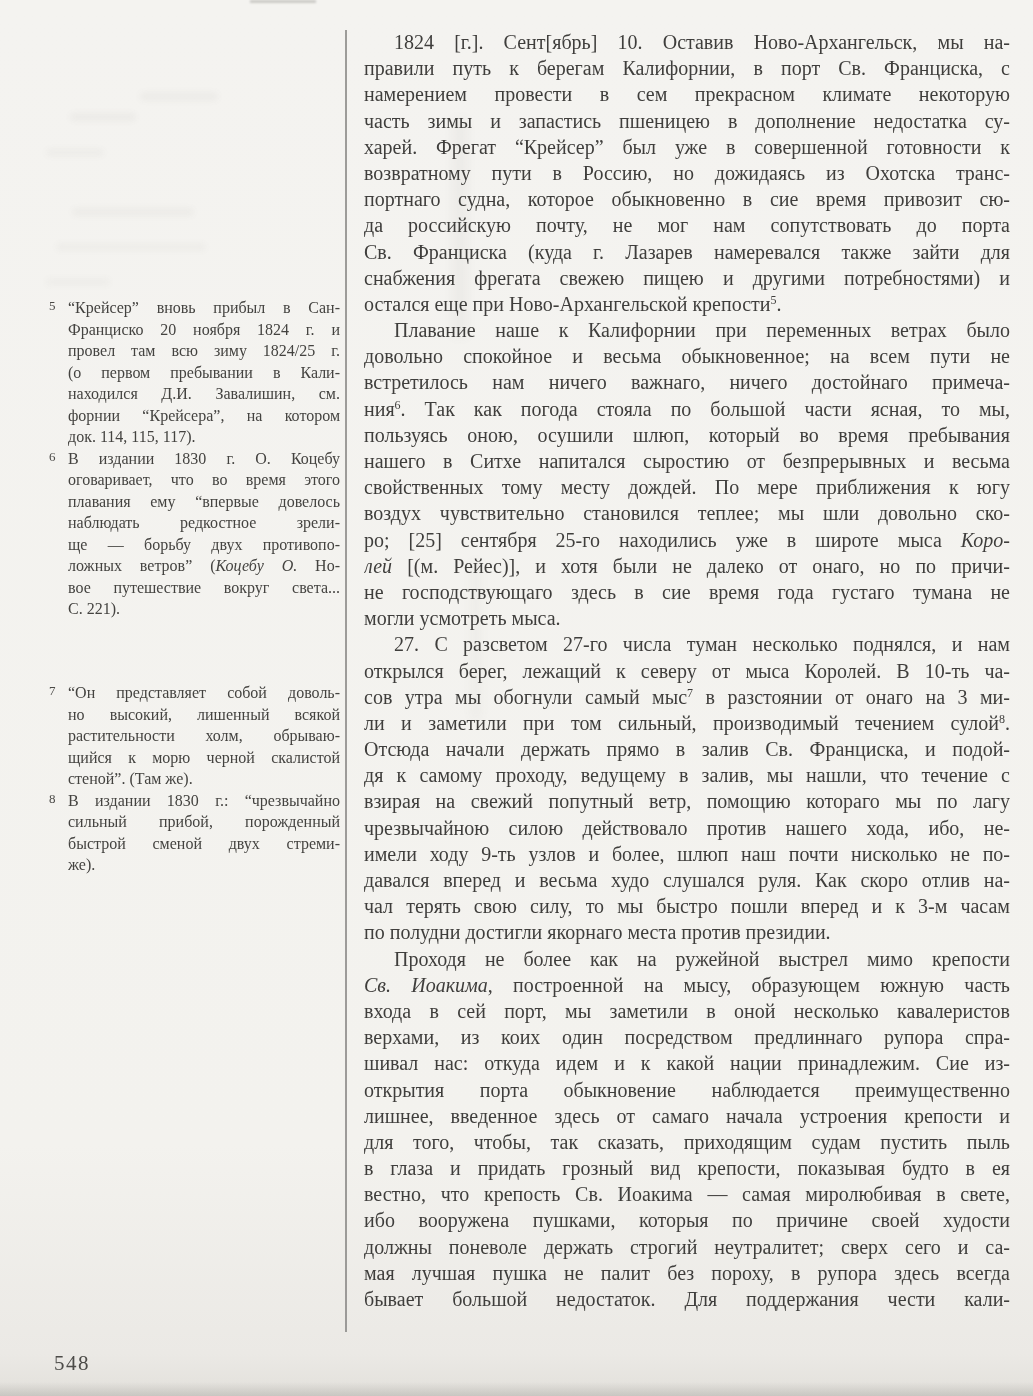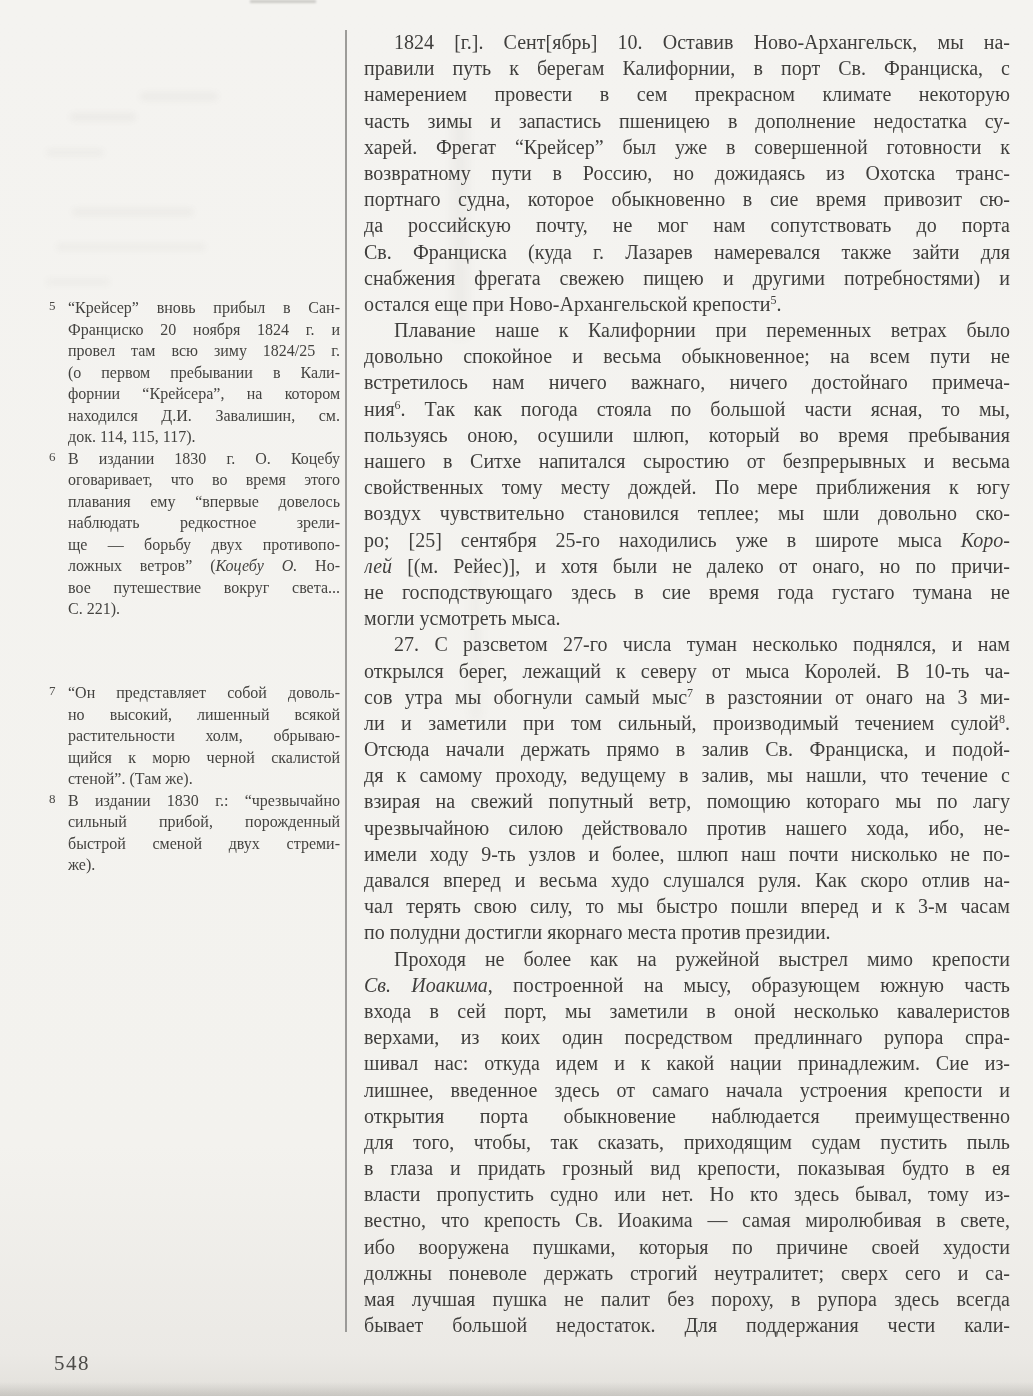--- a/index.html
+++ b/index.html
@@ -87,22 +87,22 @@
   <div class="vrule"></div>
 
   <aside>
     <div class="fn-group fn-group-1" id="fn-group-1">
         <div class="footnote">
           <span class="fn-marker">5</span>
           <div class="ln fn-ln">“Крейсер” вновь прибыл в Сан-</div>
           <div class="ln fn-ln">Франциско 20 ноября 1824 г. и</div>
           <div class="ln fn-ln">провел там всю зиму 1824/25 г.</div>
           <div class="ln fn-ln">(о первом пребывании в Кали-</div>
+          <div class="ln fn-ln">находился Д.И. Завалишин, см.</div>
           <div class="ln fn-ln">форнии “Крейсера”, на котором</div>
-          <div class="ln fn-ln">находился Д.И. Завалишин, см.</div>
           <div class="ln fn-ln noj">док. 114, 115, 117).</div>
         </div>
         <div class="footnote">
           <span class="fn-marker">6</span>
           <div class="ln fn-ln">В издании 1830 г. О. Коцебу</div>
           <div class="ln fn-ln">оговаривает, что во время этого</div>
           <div class="ln fn-ln">плавания ему “впервые довелось</div>
           <div class="ln fn-ln">наблюдать редкостное зрели-</div>
           <div class="ln fn-ln">ще — борьбу двух противопо-</div>
           <div class="ln fn-ln">ложных ветров” (<i>Коцебу О.</i> Но-</div>
@@ -170,25 +170,24 @@
         <div class="ln">давался вперед и весьма худо слушался руля. Как скоро отлив на-</div>
         <div class="ln">чал терять свою силу, то мы быстро пошли вперед и к 3-м часам</div>
         <div class="ln noj">по полудни достигли якорнаго места против президии.</div>
       </div>
       <div>
         <div class="ln indent">Проходя не более как на ружейной выстрел мимо крепости</div>
         <div class="ln"><i>Св. Иоакима</i>, построенной на мысу, образующем южную часть</div>
         <div class="ln">входа в сей порт, мы заметили в оной несколько кавалеристов</div>
         <div class="ln">верхами, из коих один посредством предлиннаго рупора спра-</div>
         <div class="ln">шивал нас: откуда идем и к какой нации принадлежим. Сие из-</div>
+        <div class="ln">открытия порта обыкновение наблюдается преимущественно</div>
         <div class="ln">лишнее, введенное здесь от самаго начала устроения крепости и</div>
-        <div class="ln">открытия порта обыкновение наблюдается преимущественно</div>
         <div class="ln">для того, чтобы, так сказать, приходящим судам пустить пыль</div>
         <div class="ln">в глаза и придать грозный вид крепости, показывая будто в ея</div>
-        <div class="ln">власти пропустить судно или нет. Но кто здесь бывал, тому из-</div>
         <div class="ln">вестно, что крепость Св. Иоакима — самая миролюбивая в свете,</div>
         <div class="ln">ибо вооружена пушками, которыя по причине своей худости</div>
         <div class="ln">должны поневоле держать строгий неутралитет; сверх сего и са-</div>
         <div class="ln">мая лучшая пушка не палит без пороху, в рупора здесь всегда</div>
         <div class="ln">бывает большой недостаток. Для поддержания чести кали-</div>
       </div>
     </main>
 
   <div class="page-number">548</div>
 

